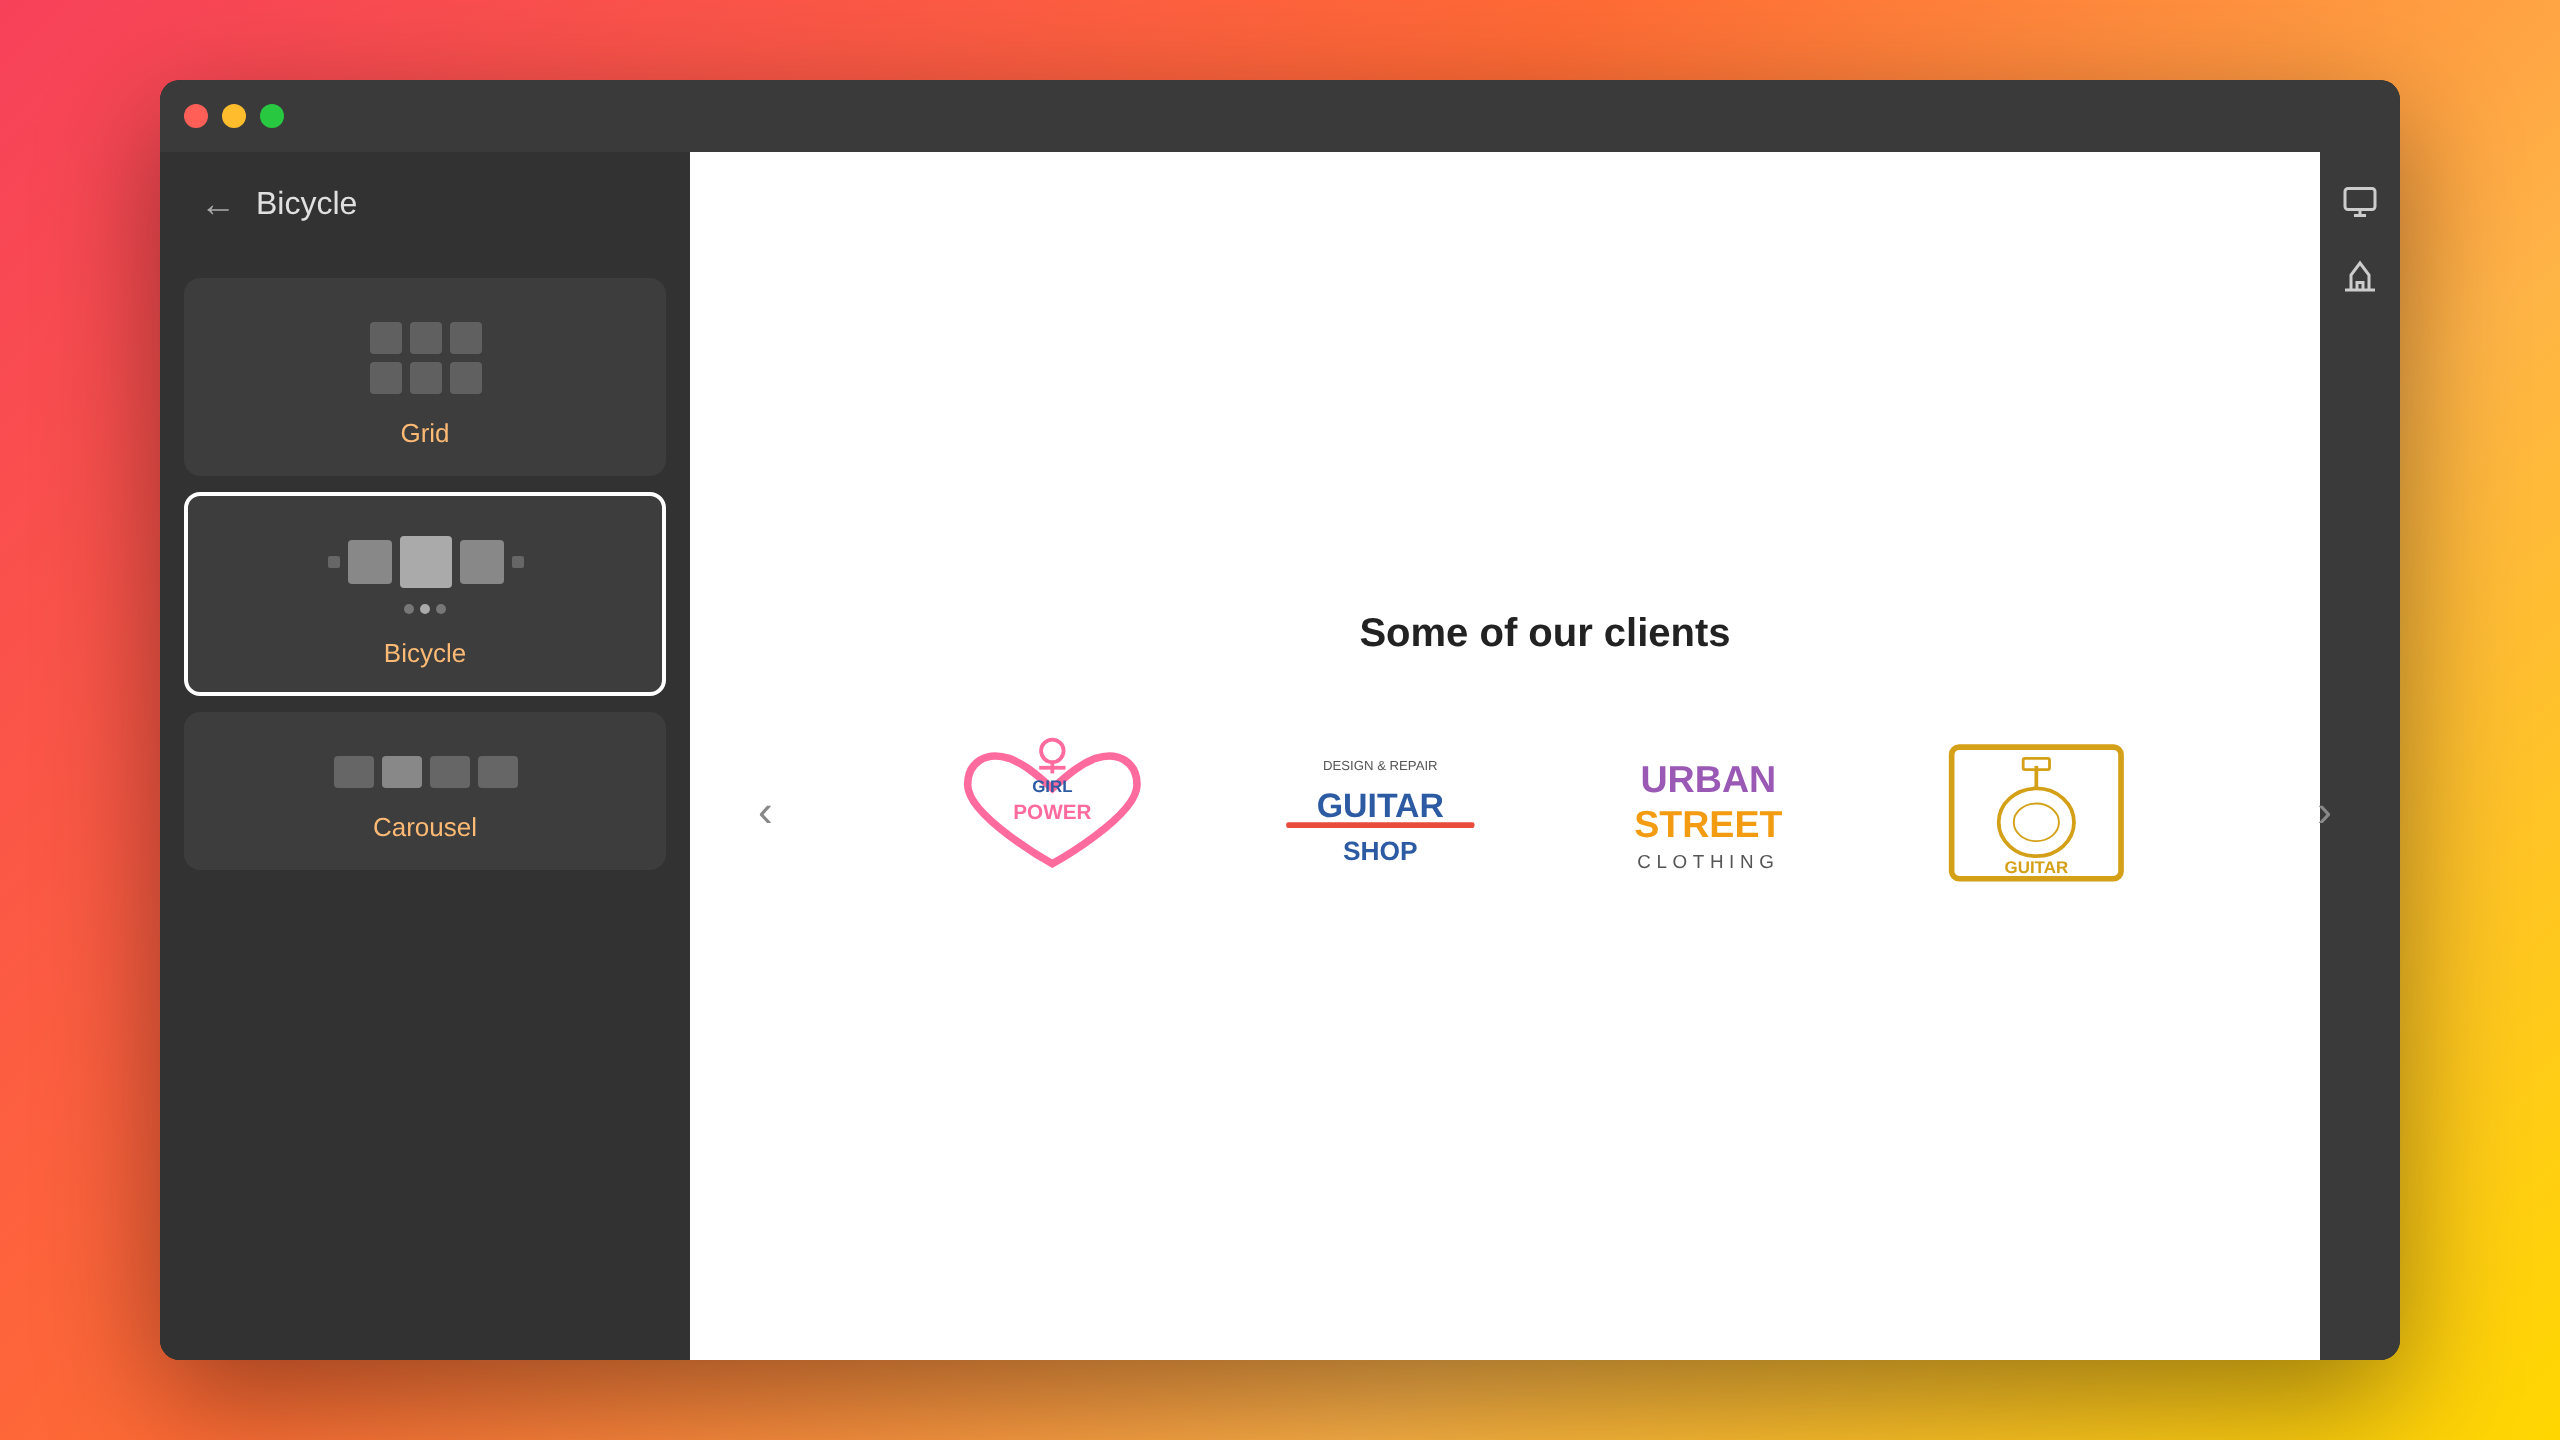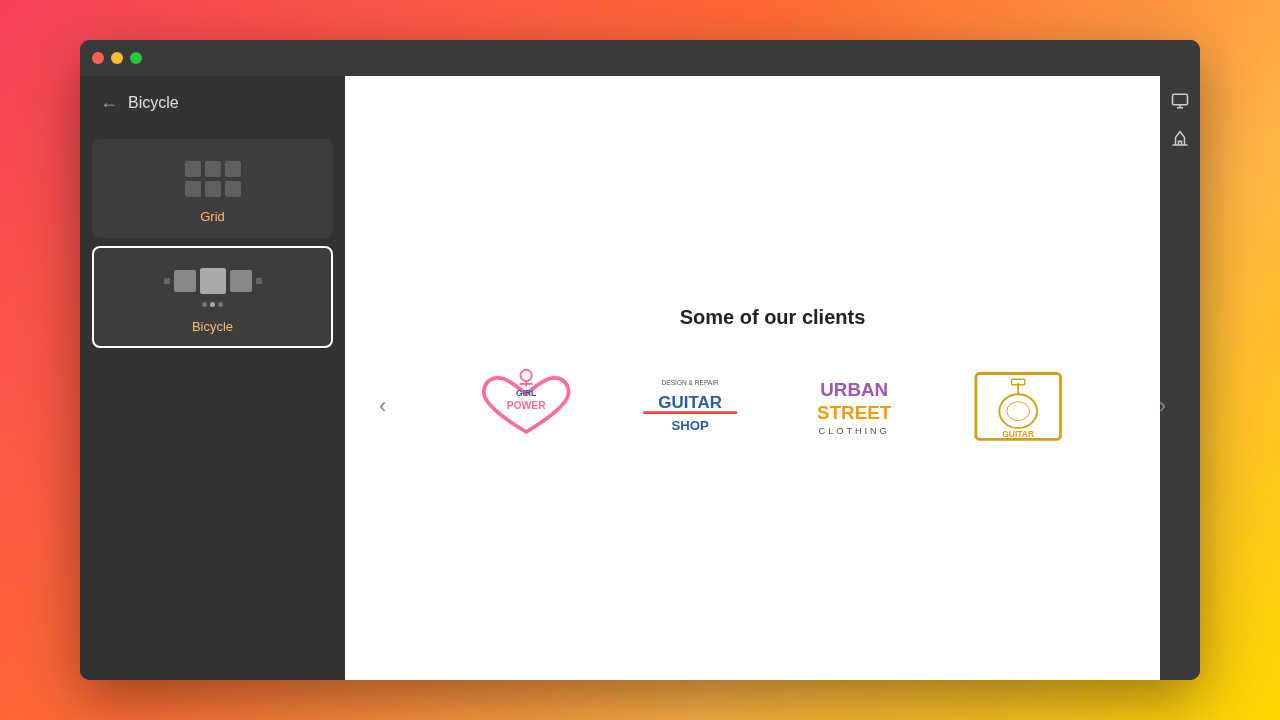--- a/index.html
+++ b/index.html
@@ -316,20 +316,29 @@
             </div>
             <div class="slider-dots-row">
               <div class="nav-dot"></div>
               <div class="nav-dot active"></div>
               <div class="nav-dot"></div>
             </div>
           </div>
           <span class="layout-label">Bicycle</span>
         </div>
 
+        <div class="layout-card">
+          <div class="carousel-icon-wrapper">
+            <div class="carousel-card"></div>
+            <div class="carousel-card center"></div>
+            <div class="carousel-card"></div>
+            <div class="carousel-card"></div>
+          </div>
+          <span class="layout-label">Carousel</span>
+        </div>
       </div>
     </div>
 
     <div class="main-content">
       <div class="clients-section">
         <h2 class="clients-title">Some of our clients</h2>
 
         <div class="clients-carousel">
           <button class="carousel-nav-btn">‹</button>
 

